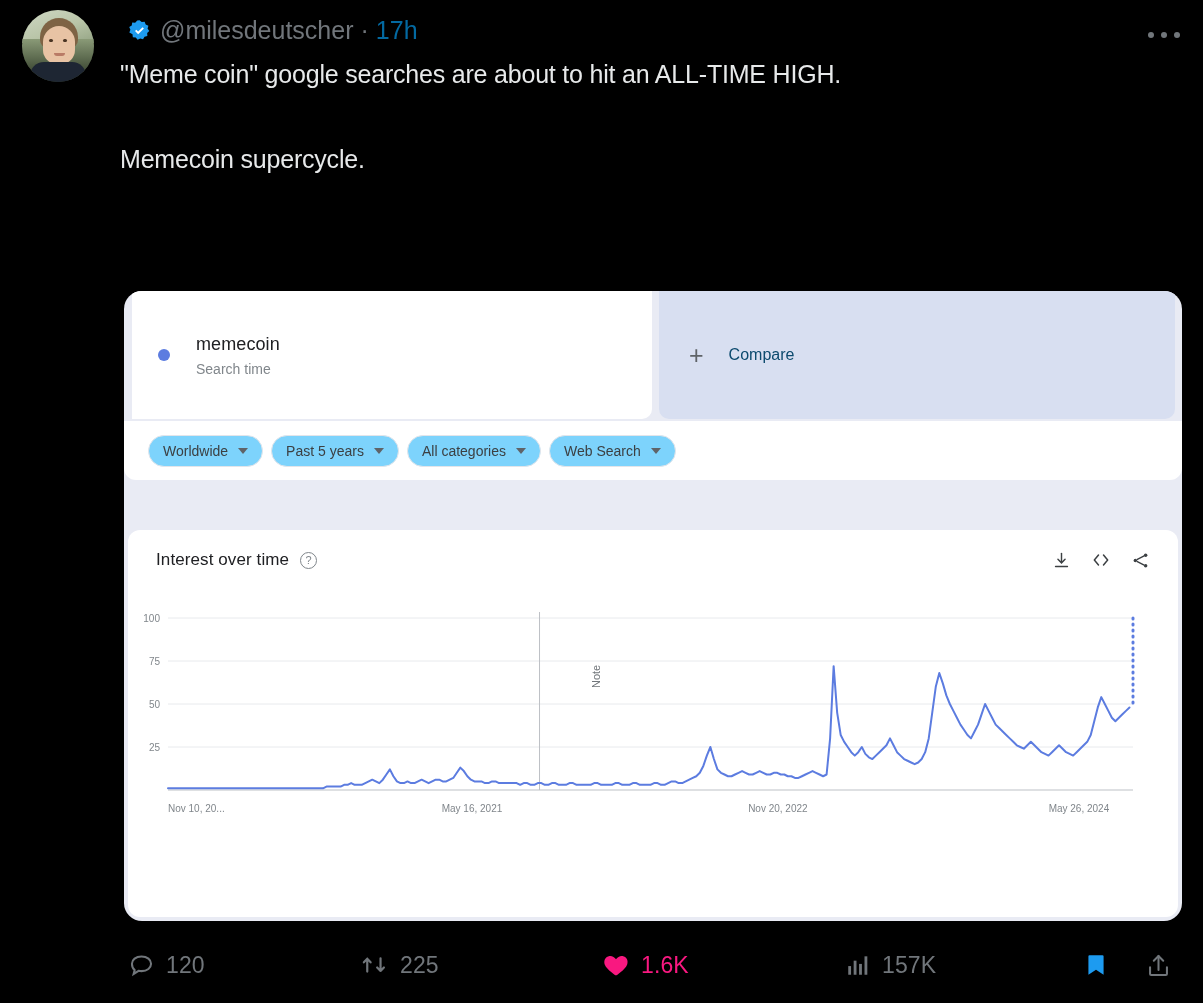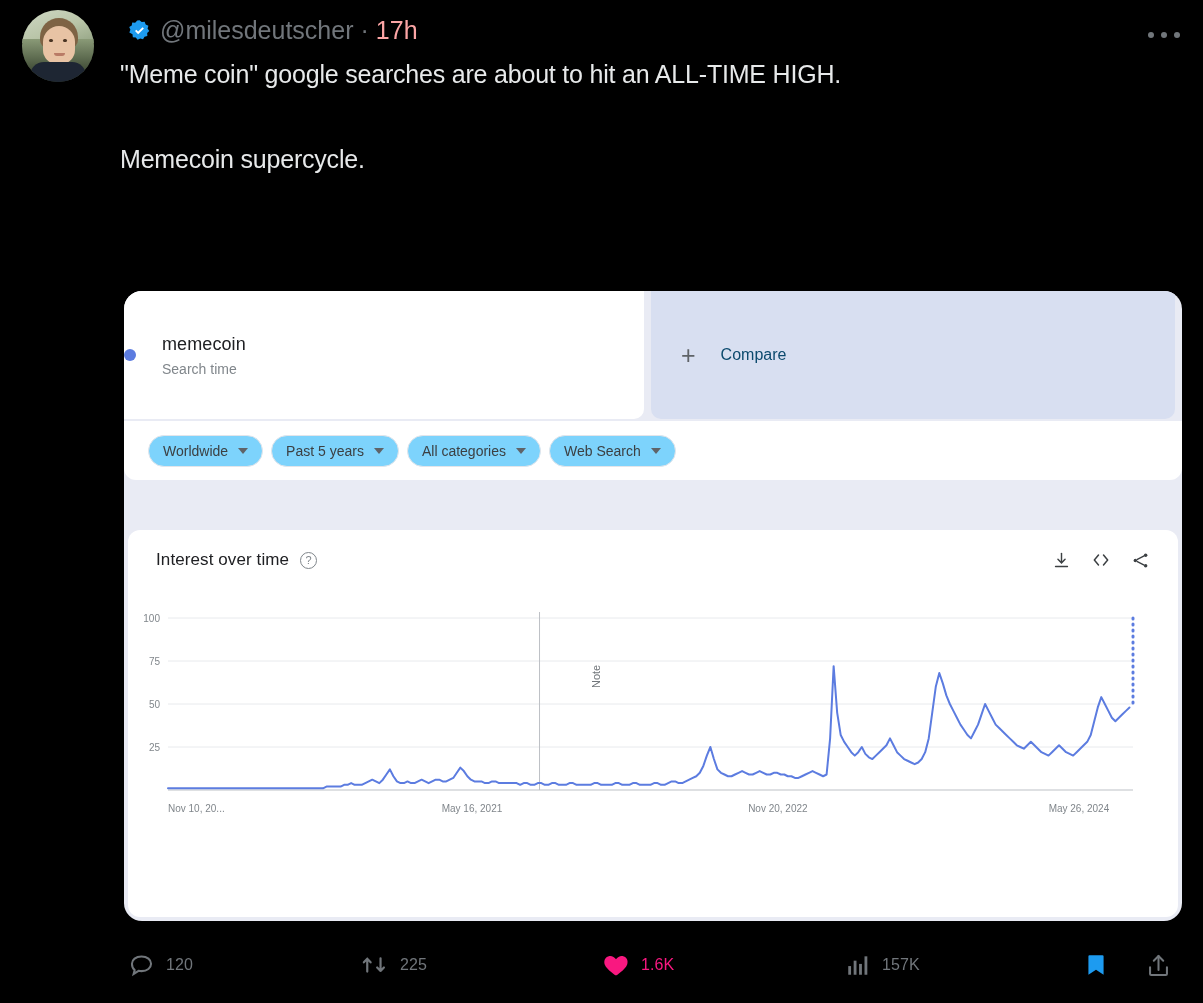--- a/index.html
+++ b/index.html
@@ -51,21 +51,21 @@
     white-space:nowrap;
   }
   .verified {
     width:23px; height:23px; margin-left:8px; flex:0 0 auto;
     display:inline-flex; align-items:center; justify-content:center;
   }
   .handle {
     font-size:25px; color:#71767b; margin-left:9px; white-space:nowrap;
   }
   .dot-sep { font-size:25px; color:#71767b; margin:0 7px; }
-  .time { font-size:25px; color:#fca5a5; }
+  .time { font-size:25px; color:#0369a1; }
 
   .more-menu {
     position:absolute; right:20px; top:20px;
     width:38px; height:30px; display:flex; align-items:center;
     justify-content:space-between; padding:0 3px; cursor:pointer;
   }
   .more-menu i { width:6px; height:6px; border-radius:50%; background:#71767b; display:block; }
 
   
   .body {
@@ -81,21 +81,21 @@
     width:1058px; height:630px;
     background:#e9ebf4;
     border-radius:18px; overflow:hidden;
   }
 
   .gt-top { position:relative; height:128px; display:flex; gap:7px; padding:0; }
 
   .term-box {
     width:520px; background:#ffffff;
     border-radius:0 0 10px 0;
-    display:flex; align-items:center; 
+    display:flex; align-items:center; padding-left:26px;margin-left:8px;
   }
   .term-dot { width:12px; height:12px; border-radius:50%; background:#5c7ce0; flex:0 0 auto; }
   .term-texts { margin-left:26px; }
   .term-name { font-size:18px; color:#202124; letter-spacing:0.1px; }
   .term-sub  { font-size:14px; color:#80868b; margin-top:6px; }
 
   .compare-box {
     flex:1; margin:0 7px 0 0; background:#d8dff1;
     border-radius:0 0 10px 10px;
     display:flex; align-items:center; padding-left:30px;
@@ -148,21 +148,21 @@
   }
 
   
   .engage {
     position:absolute; left:0; top:941px; width:1203px; height:60px;
   }
   .eng-item {
     position:absolute; top:0; height:48px;
     display:flex; align-items:center; gap:11px; cursor:pointer;
   }
-  .eng-count { font-size:16px; color:#71767b; letter-spacing:0.1px; }
+  .eng-count { font-size:23px; color:#71767b; letter-spacing:0.1px; }
   .eng-count.like { color:#f91880; }
   .e-reply   { left:128px; }
   .e-retweet { left:360px; }
   .e-like    { left:602px; }
   .e-views   { left:845px; }
   .e-bookmark{ left:1083px; }
   .e-share   { left:1145px; }
 </style>
 </head>
 <body>

